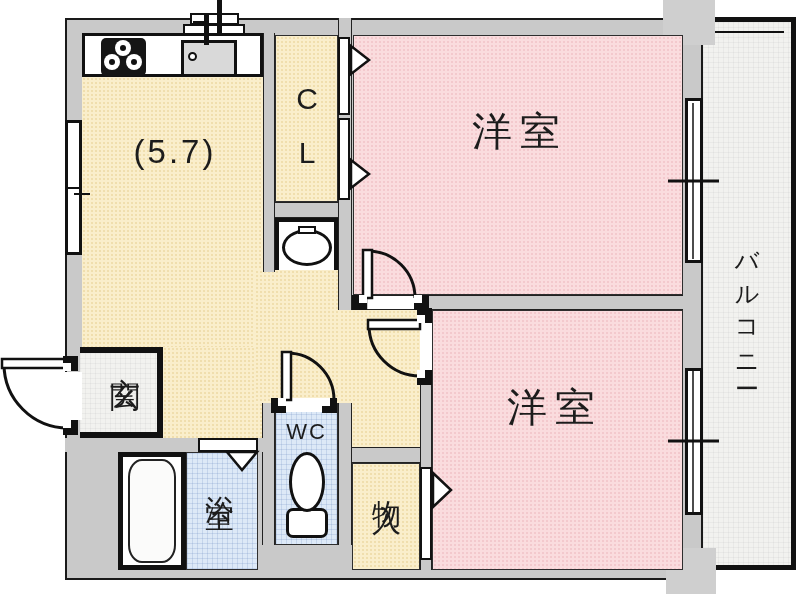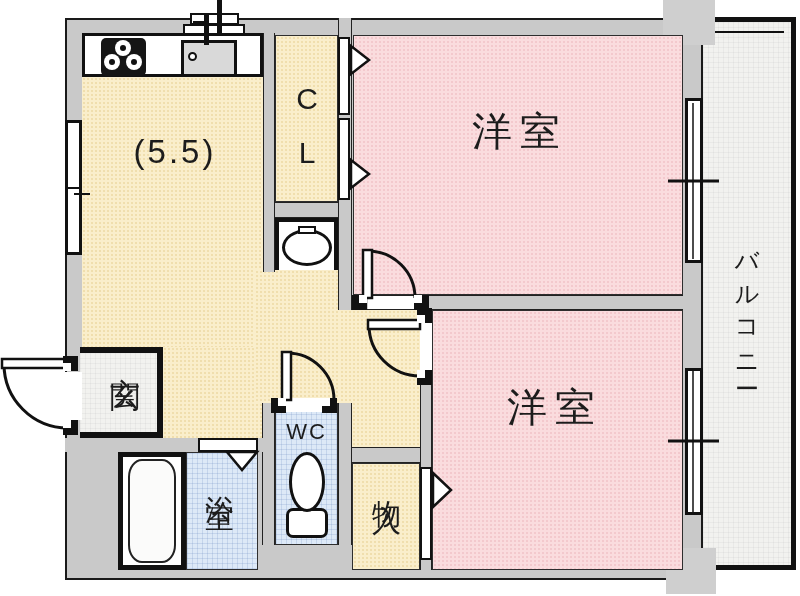--- a/index.html
+++ b/index.html
@@ -153,21 +153,21 @@
       <div class="notch" style="left:0;top:0;"></div>
     </div>
   <div class="bracket" style="left:271px;top:398px;">
       <div class="notch" style="right:0;top:0;"></div>
     </div>
   <div class="bracket" style="left:322px;top:398px;">
       <div class="notch" style="left:0;top:0;"></div>
     </div>
 
   <div class="label center" style="left:90px;top:133px;width:170px;">
-    <div style="font-size:33px;letter-spacing:3px;">(5.5)</div>
+    <div style="font-size:33px;letter-spacing:3px;">(5.7)</div>
   </div>
 
   <div class="label center" style="left:276px;top:72px;width:62px;font-size:30px;line-height:54px;">
     <div>C</div>
     <div>L</div>
   </div>
 
   <div class="label center" style="left:410px;top:108px;width:220px;">
     <div class="room-name">洋室</div>
   </div>

